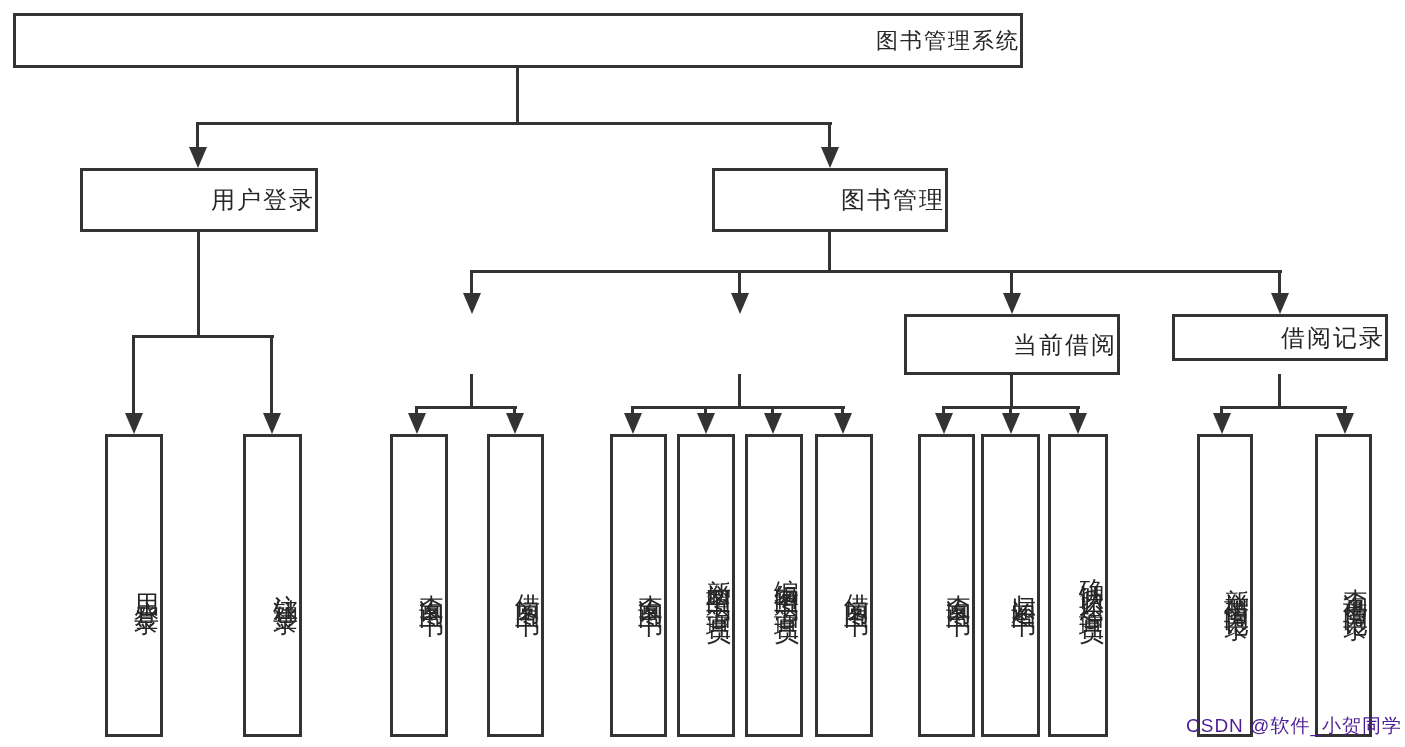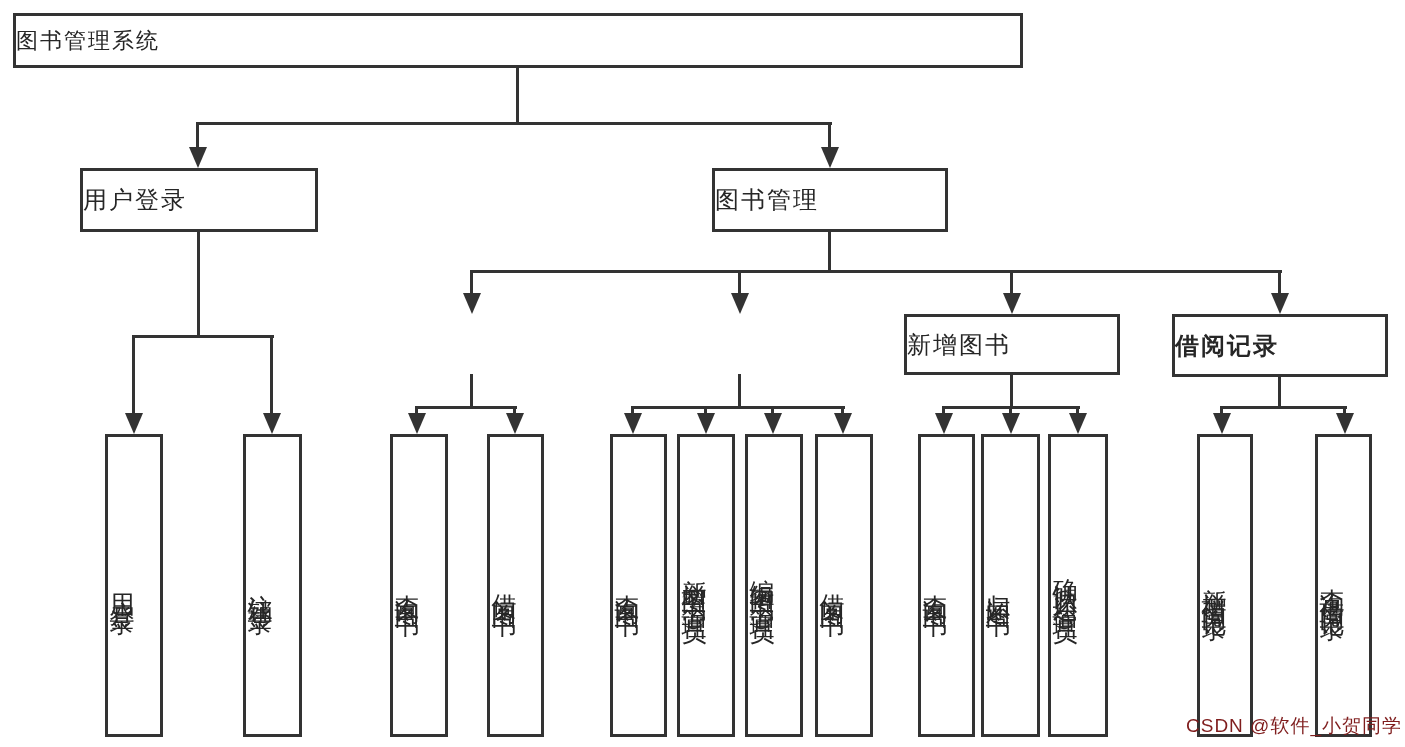--- a/index.html
+++ b/index.html
@@ -11,21 +11,21 @@
     font-family: "Liberation Sans", sans-serif;
     overflow: hidden;
   }
   .box {
     position: absolute;
     box-sizing: border-box;
     border: 3px solid #333333;
     background: #ffffff;
     display: flex;
     align-items: center;
-    justify-content: flex-start;
+    justify-content: flex-end;
   }
   .hlabel {
     font-size: 24px;
     color: #262626;
     letter-spacing: 2px;
     white-space: nowrap;
   }
   .root .hlabel { font-size: 22px; }
   .vlabel {
     writing-mode: vertical-rl;
@@ -46,21 +46,21 @@
     width: 0; height: 0;
     border: 9px solid transparent;
     border-bottom: 0;
     border-top: 21px solid #333333;
   }
   .watermark {
     position: absolute;
     left: 1186px;
     top: 713px;
     font-size: 19px;
-    color: #7f1d1d;
+    color: #4c1d95;
     letter-spacing: 1px;
     z-index: 5;
     white-space: nowrap;
   }
 </style>
 </head>
 <body>
 
 <div class="canvas">
 
@@ -86,23 +86,23 @@
   <div class="arrow" style="left:270px; top:338px; height:75px;"></div>
 
   <div class="vline" style="left:828px; top:231px; height:42px;"></div>
   <div class="hline" style="left:470px; top:270px; width:812px;"></div>
   <div class="arrow" style="left:470px; top:273px; height:20px;"></div>
   <div class="arrow" style="left:738px; top:273px; height:20px;"></div>
   <div class="arrow" style="left:1010px; top:273px; height:20px;"></div>
   <div class="arrow" style="left:1278px; top:273px; height:20px;"></div>
 
   <div class="box" style="left:904px; top:314px; width:216px; height:61px;">
-    <span class="hlabel">新增图书</span>
+    <span class="hlabel">当前借阅</span>
   </div>
-  <div class="box" style="left:1172px; top:314px; width:216px; height:63px;font-weight:bold;">
+  <div class="box" style="left:1172px; top:314px; width:216px; height:47px;">
     <span class="hlabel">借阅记录</span>
   </div>
 
   <div class="vline" style="left:470px; top:374px; height:35px;"></div>
   <div class="hline" style="left:415px; top:406px; width:102px;"></div>
   <div class="arrow" style="left:415px; top:409px; height:4px;"></div>
   <div class="arrow" style="left:513px; top:409px; height:4px;"></div>
 
   <div class="vline" style="left:738px; top:374px; height:35px;"></div>
   <div class="hline" style="left:631px; top:406px; width:214px;"></div>

